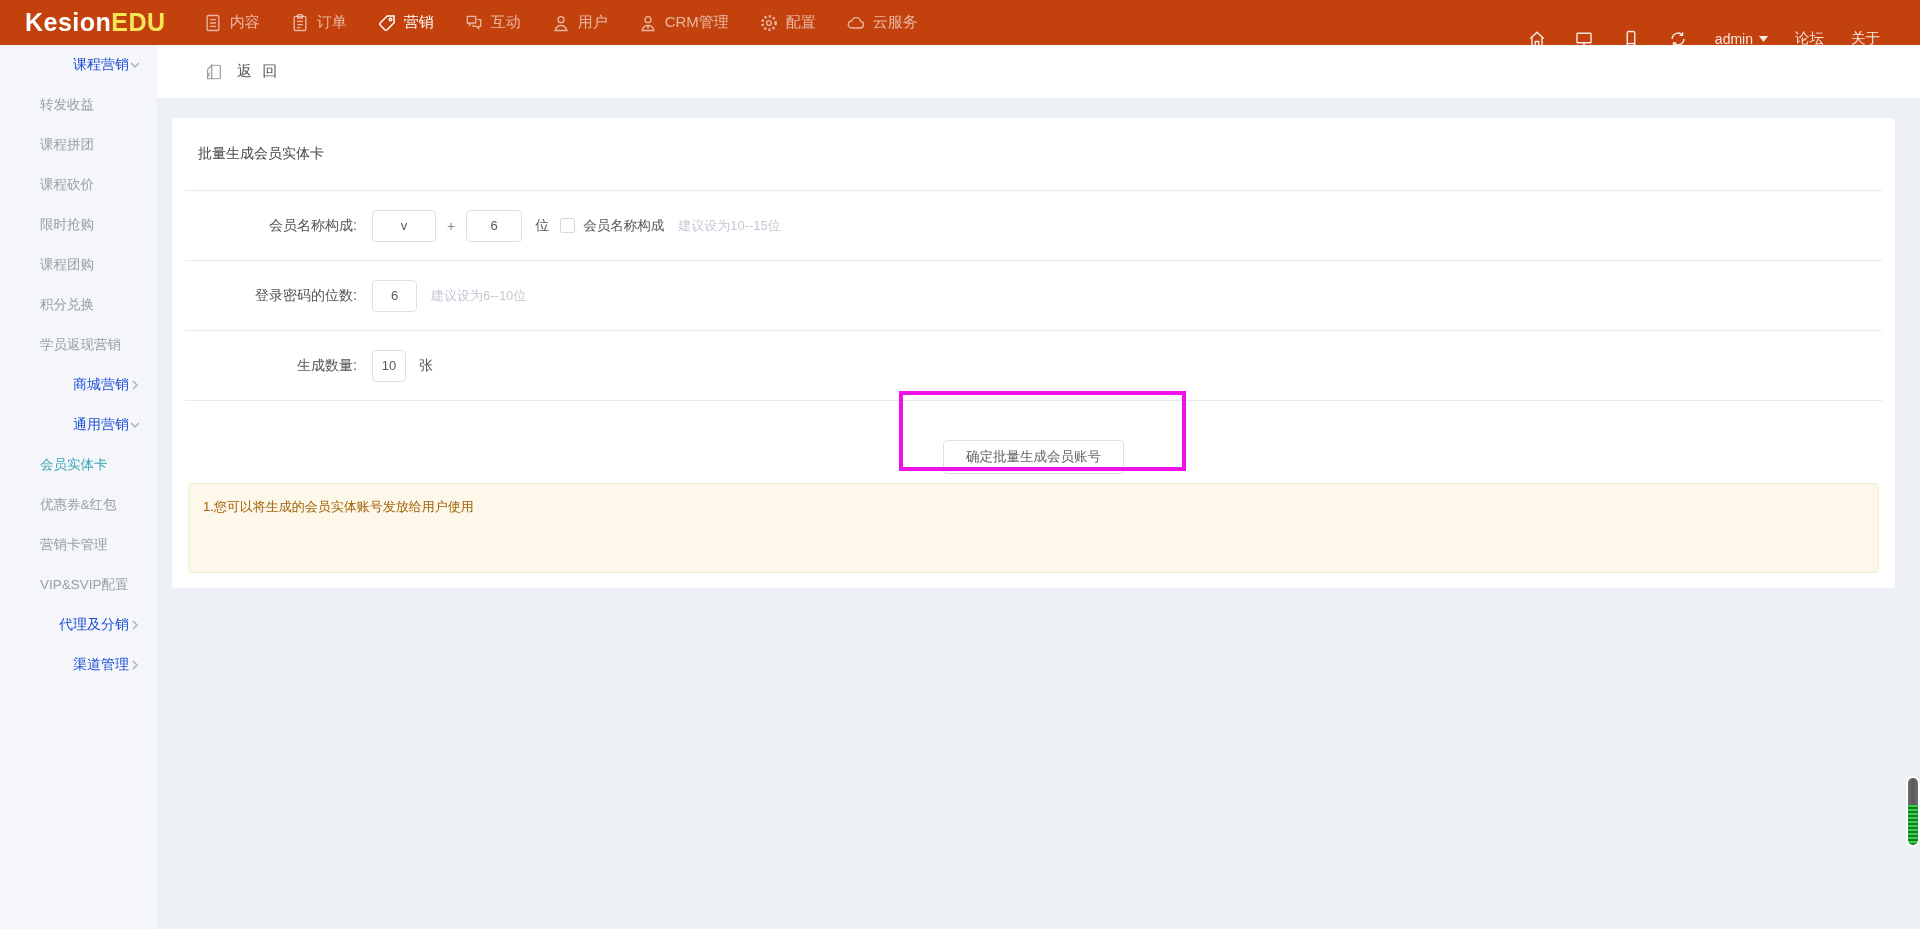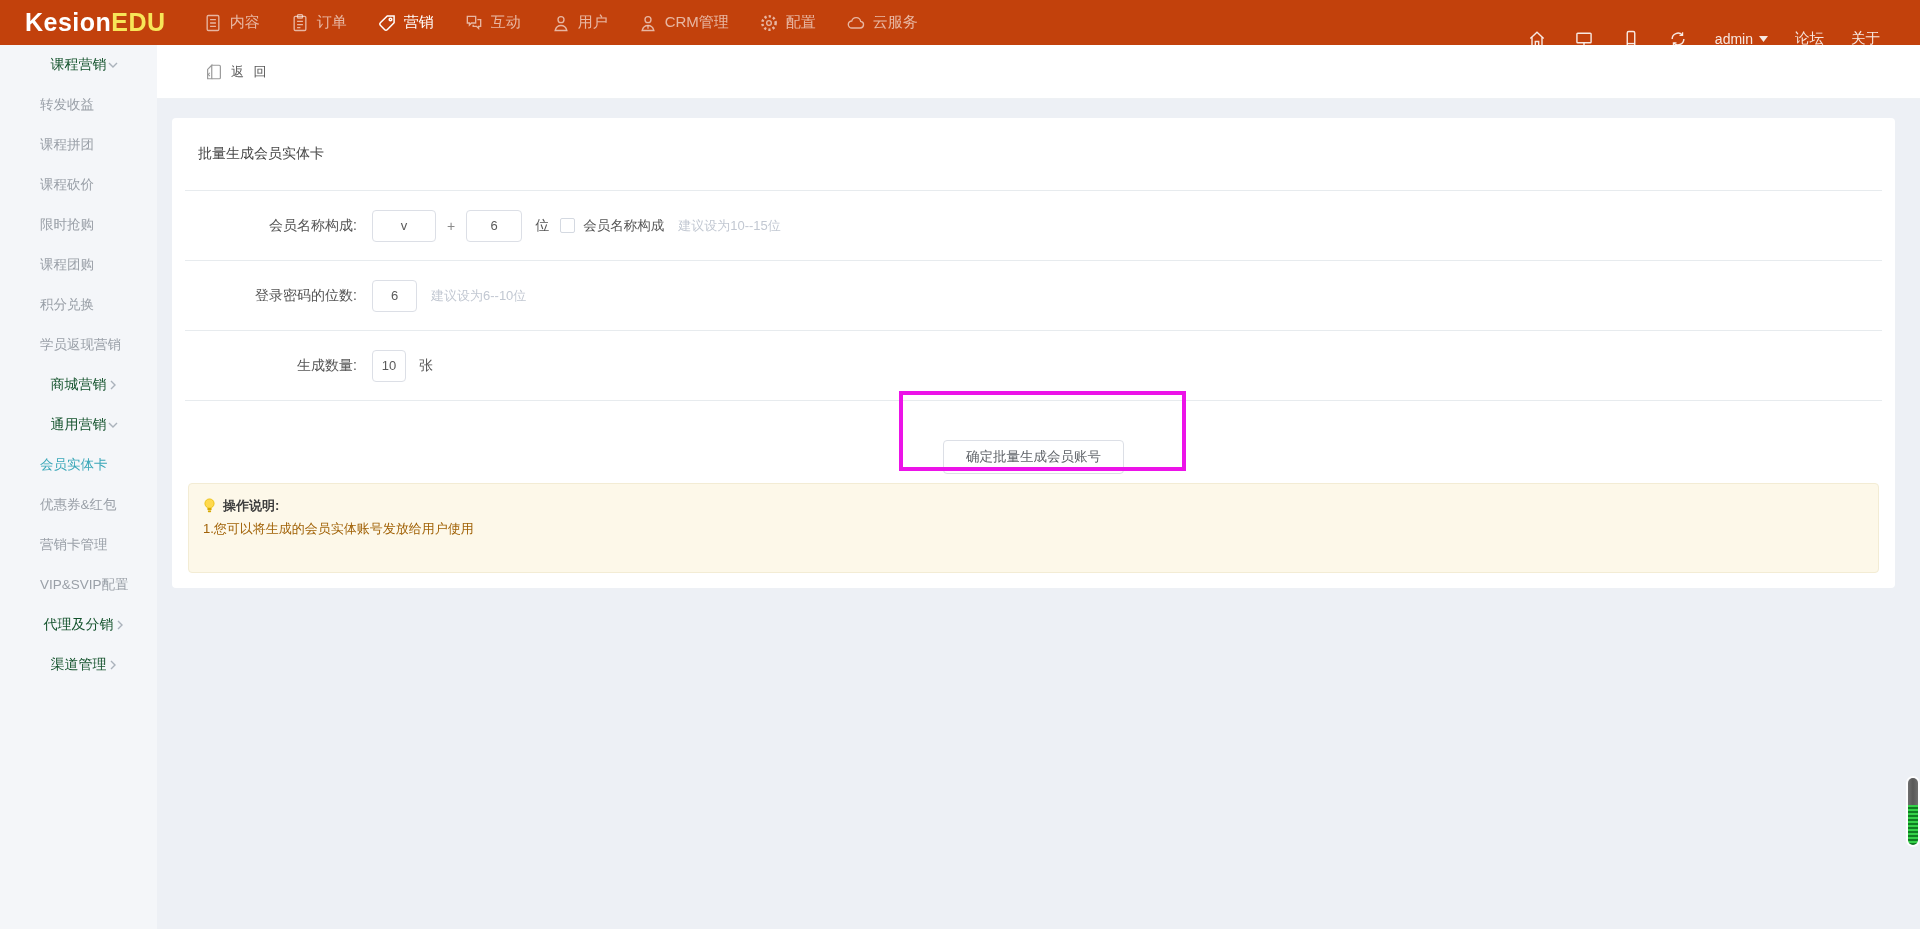--- a/index.html
+++ b/index.html
@@ -29,38 +29,38 @@
   .nav-right .ri { width:20px; height:20px; cursor:pointer; }
   .admin-box { display:flex; align-items:center; gap:6px; cursor:pointer; font-size:14px; }
   .nav-link { font-size:14.5px; cursor:pointer; }
 
   
   .sidebar {
     position:absolute; top:45px; left:0; width:157px; bottom:0;
     background:#f4f6f9;
   }
   .sb-group {
-    height:40px; display:flex; align-items:center; justify-content:center;
-    padding:0 16px 0 28px; font-size:14px; color:#14532d; cursor:pointer;
+    height:40px; display:flex; align-items:center; justify-content:flex-end;
+    padding:0 16px 0 28px; font-size:14px; color:#1d4ed8; cursor:pointer;
   }
   .sb-group .chev { width:12px; height:12px; color:#aab2bb; }
   .sb-item {
     height:40px; display:flex; align-items:center; padding-left:40px;
     font-size:13.5px; color:#9aa0a8; cursor:pointer;
   }
   .sb-item.active { color:#3aa7b8; }
 
   
   .main { position:absolute; top:45px; left:157px; right:0; bottom:0; background:#edf0f5; }
   .backbar {
     height:54px; background:#ffffff; display:flex; align-items:center;
     padding-left:48px; border-bottom:1px solid #eef1f4;
   }
   .backbar .bi { width:18px; height:18px; color:#9a9a9a; }
-  .back-label { margin-left:8px; font-size:13px; color:#5a5a5a; letter-spacing:3px; cursor:pointer; }
+  .back-label { margin-left:14px; font-size:15px; color:#5a5a5a; letter-spacing:3px; cursor:pointer; }
 
   .card {
     margin:19px 25px 0 15px; background:#ffffff; border-radius:4px;
     padding-bottom:14px; min-height:470px;
   }
   .card-title-row { height:73px; display:flex; align-items:center; padding:0 13px; margin:0 13px; border-bottom:1px solid #e7ebee; font-size:14px; color:#474747; }
   .form-row { height:70px; display:flex; align-items:center; margin:0 13px; border-bottom:1px solid #e7ebee; }
   .f-label { width:172px; text-align:right; font-size:14px; color:#555; flex:none; }
   .t-input {
     height:32px; border:1px solid #dcdfe6; border-radius:4px; background:#fff;
@@ -348,30 +348,20 @@
       <input class="t-input w34" type="text" value="10" style="">
       <span class="unit">张</span>
     </div>
 
     <div class="btn-row">
       <button class="submit-btn">确定批量生成会员账号</button>
       <div class="annotation"></div>
     </div>
 
     <div class="note-panel">
-      <div class="note-title">
-        <span>
-          <svg width="13" height="16" viewBox="0 0 13 16">
-              <circle cx="6.5" cy="5.5" r="4.6" fill="#ffd94d" stroke="#e8bd00" stroke-width="0.8"></circle>
-              <rect x="4.4" y="10" width="4.2" height="2.2" rx="0.6" fill="#d7a900"></rect>
-              <rect x="4.9" y="12.6" width="3.2" height="1.6" rx="0.6" fill="#d7a900"></rect>
-            </svg>
-        </span>
-        <span>操作说明:</span>
-      </div>
       <div class="note-line">1.您可以将生成的会员实体账号发放给用户使用</div>
     </div>
   </section>
 </main>
 
 <div class="pill">
   <div class="pill-top"></div>
   <div class="pill-bottom"></div>
 </div>
 

